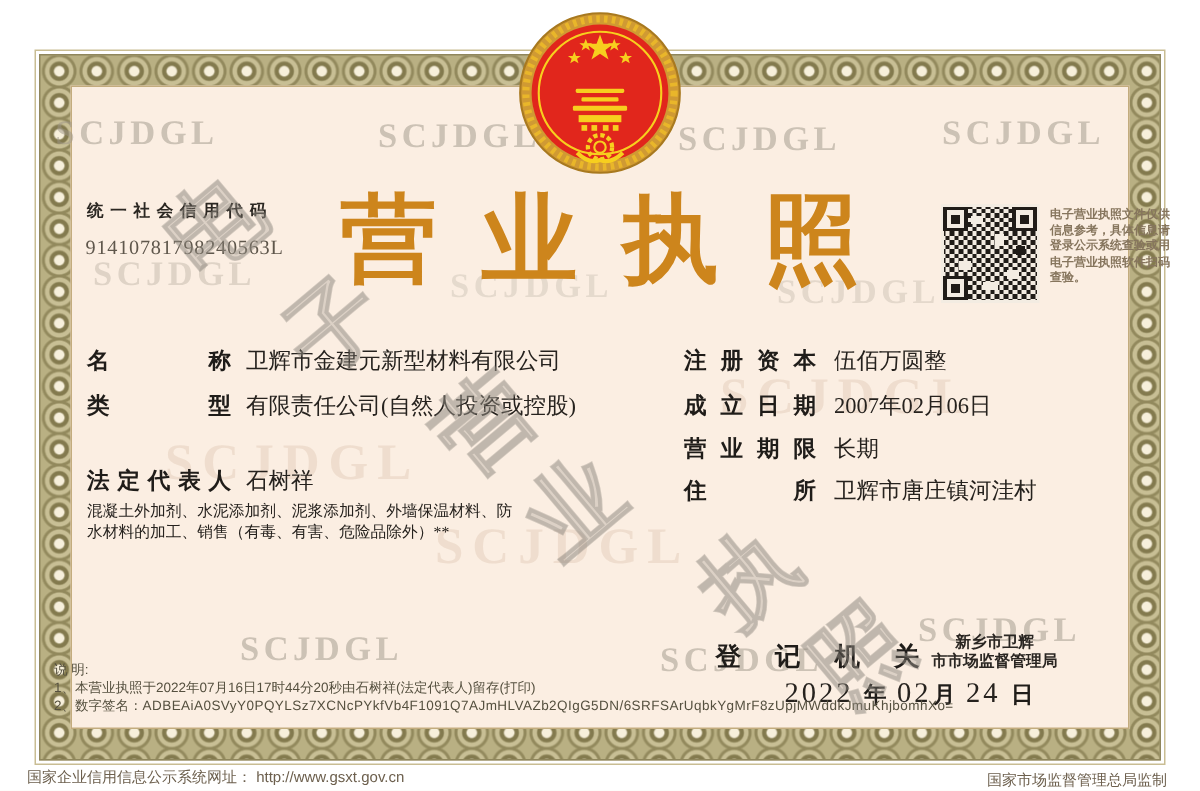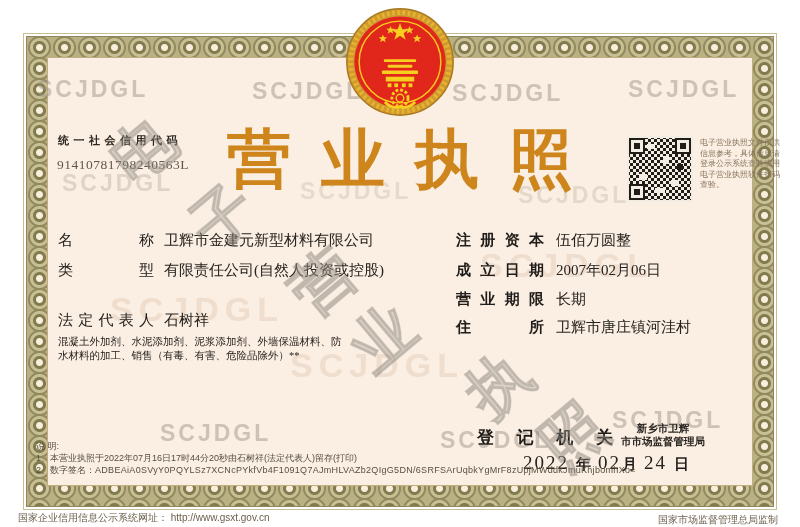--- a/index.html
+++ b/index.html
@@ -12,21 +12,21 @@
     background-image:
       radial-gradient(circle at 50% 50%, rgba(250,243,224,0.95) 0 3px, rgba(125,116,72,0.9) 4px 6px,
         rgba(201,192,150,0.95) 7px 9px, rgba(125,116,72,0.65) 10px 11px, rgba(185,176,131,0) 12px);
     background-size:25px 21px;
     border:1px solid #8f865c; outline:1px solid #c9bd93; outline-offset:2px;
     box-sizing:border-box;}
   .cert-paper{position:absolute;left:20px;top:20px;right:20px;bottom:20px;
     background:#fbeee2;border:1px solid #c3ac7e;}
 
   
-  .wm{position:absolute;pointer-events:none;font-family:Liberation Sans, sans-serif;
+  .wm{position:absolute;pointer-events:none;font-family:Liberation Serif, serif;
       font-weight:bold;font-size:23px;letter-spacing:3px;color:rgba(158,150,136,0.50);white-space:nowrap;}
   .wm.ghost{font-size:34px;letter-spacing:6px;color:rgba(208,178,156,0.28);}
   .wm-diag{position:absolute;pointer-events:none;font-size:62px;font-weight:bold;
       color:rgba(148,142,134,0.30);-webkit-text-stroke:1px rgba(140,134,126,0.35);
       transform:rotate(-40deg);font-family:"DejaVu Sans",sans-serif;}
 
   
   .emblem{position:absolute;left:343px;top:5px;width:114px;height:114px;z-index:5;}
 
   
@@ -34,25 +34,25 @@
       letter-spacing:4.5px;color:#2b2722;}
   .credit-code{position:absolute;left:57px;top:157px;font-family:"Liberation Serif",serif;
       font-size:13.5px;letter-spacing:0.5px;color:#5f574c;}
   .license-title{position:absolute;left:0;right:0;top:116px;text-align:center;
       font-family:"DejaVu Sans",sans-serif;font-size:64px;font-weight:bold;
       color:#cd851c;letter-spacing:30px;padding-left:30px;box-sizing:border-box;}
 
   
   .qr{position:absolute;left:627px;top:136px;width:66px;height:66px;}
   .qr-note{position:absolute;left:700px;top:138px;width:80px;font-size:8px;
-      line-height:10.5px;color:#86755d;text-align:justify;}
+      line-height:10.5px;color:#86755d;text-align:justify;font-weight:bold;}
 
   
   .fld{position:absolute;display:flex;align-items:flex-start;}
-  .flabel{display:inline-block;width:96px;margin-right:10px;font-weight:normal;font-size:15px;
+  .flabel{display:inline-block;width:96px;margin-right:10px;font-weight:bold;font-size:15px;
       color:#1f1c19;text-align:justify;text-align-last:justify;flex:none;}
   .flabel-r{display:inline-block;width:88px;margin-right:12px;font-weight:bold;font-size:15px;
       color:#1f1c19;text-align:justify;text-align-last:justify;flex:none;}
   .fvalue{font-family:"Liberation Serif",serif;font-size:15px;color:#26221e;}
   .scope-value{width:292px;font-size:10.5px;line-height:13.5px;margin-top:18px;}
   #row-name{left:58px;top:231px;} #row-type{left:58px;top:261px;}
   #row-legal{left:58px;top:291px;margin-top:20px;} #row-scope{left:58px;top:317px;}
   #row-capital{left:456px;top:231px;align-items:flex-end;} #row-estab{left:456px;top:261px;}
   #row-term{left:456px;top:290px;} #row-domicile{left:456px;top:318px;}
 

